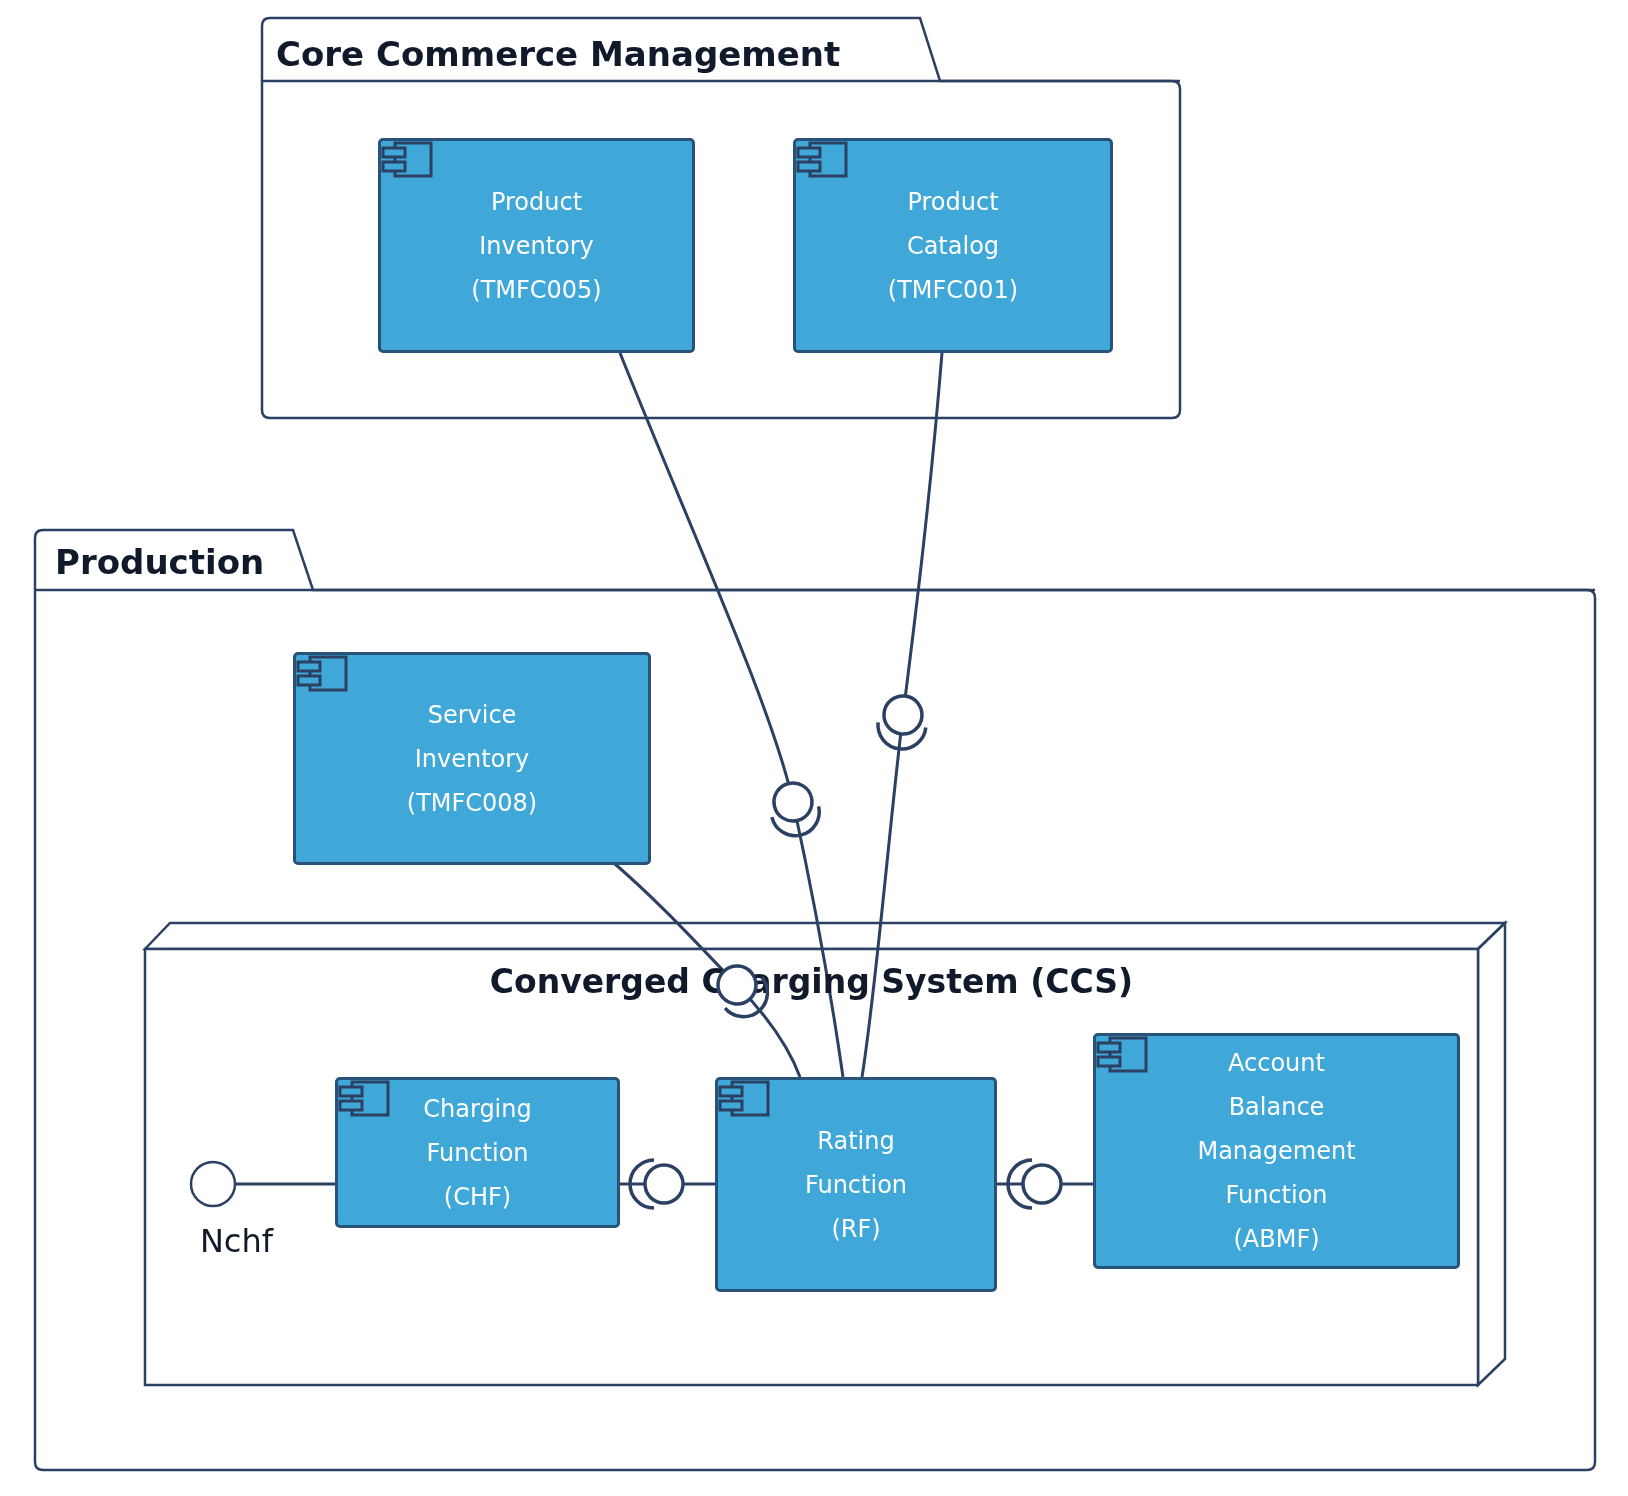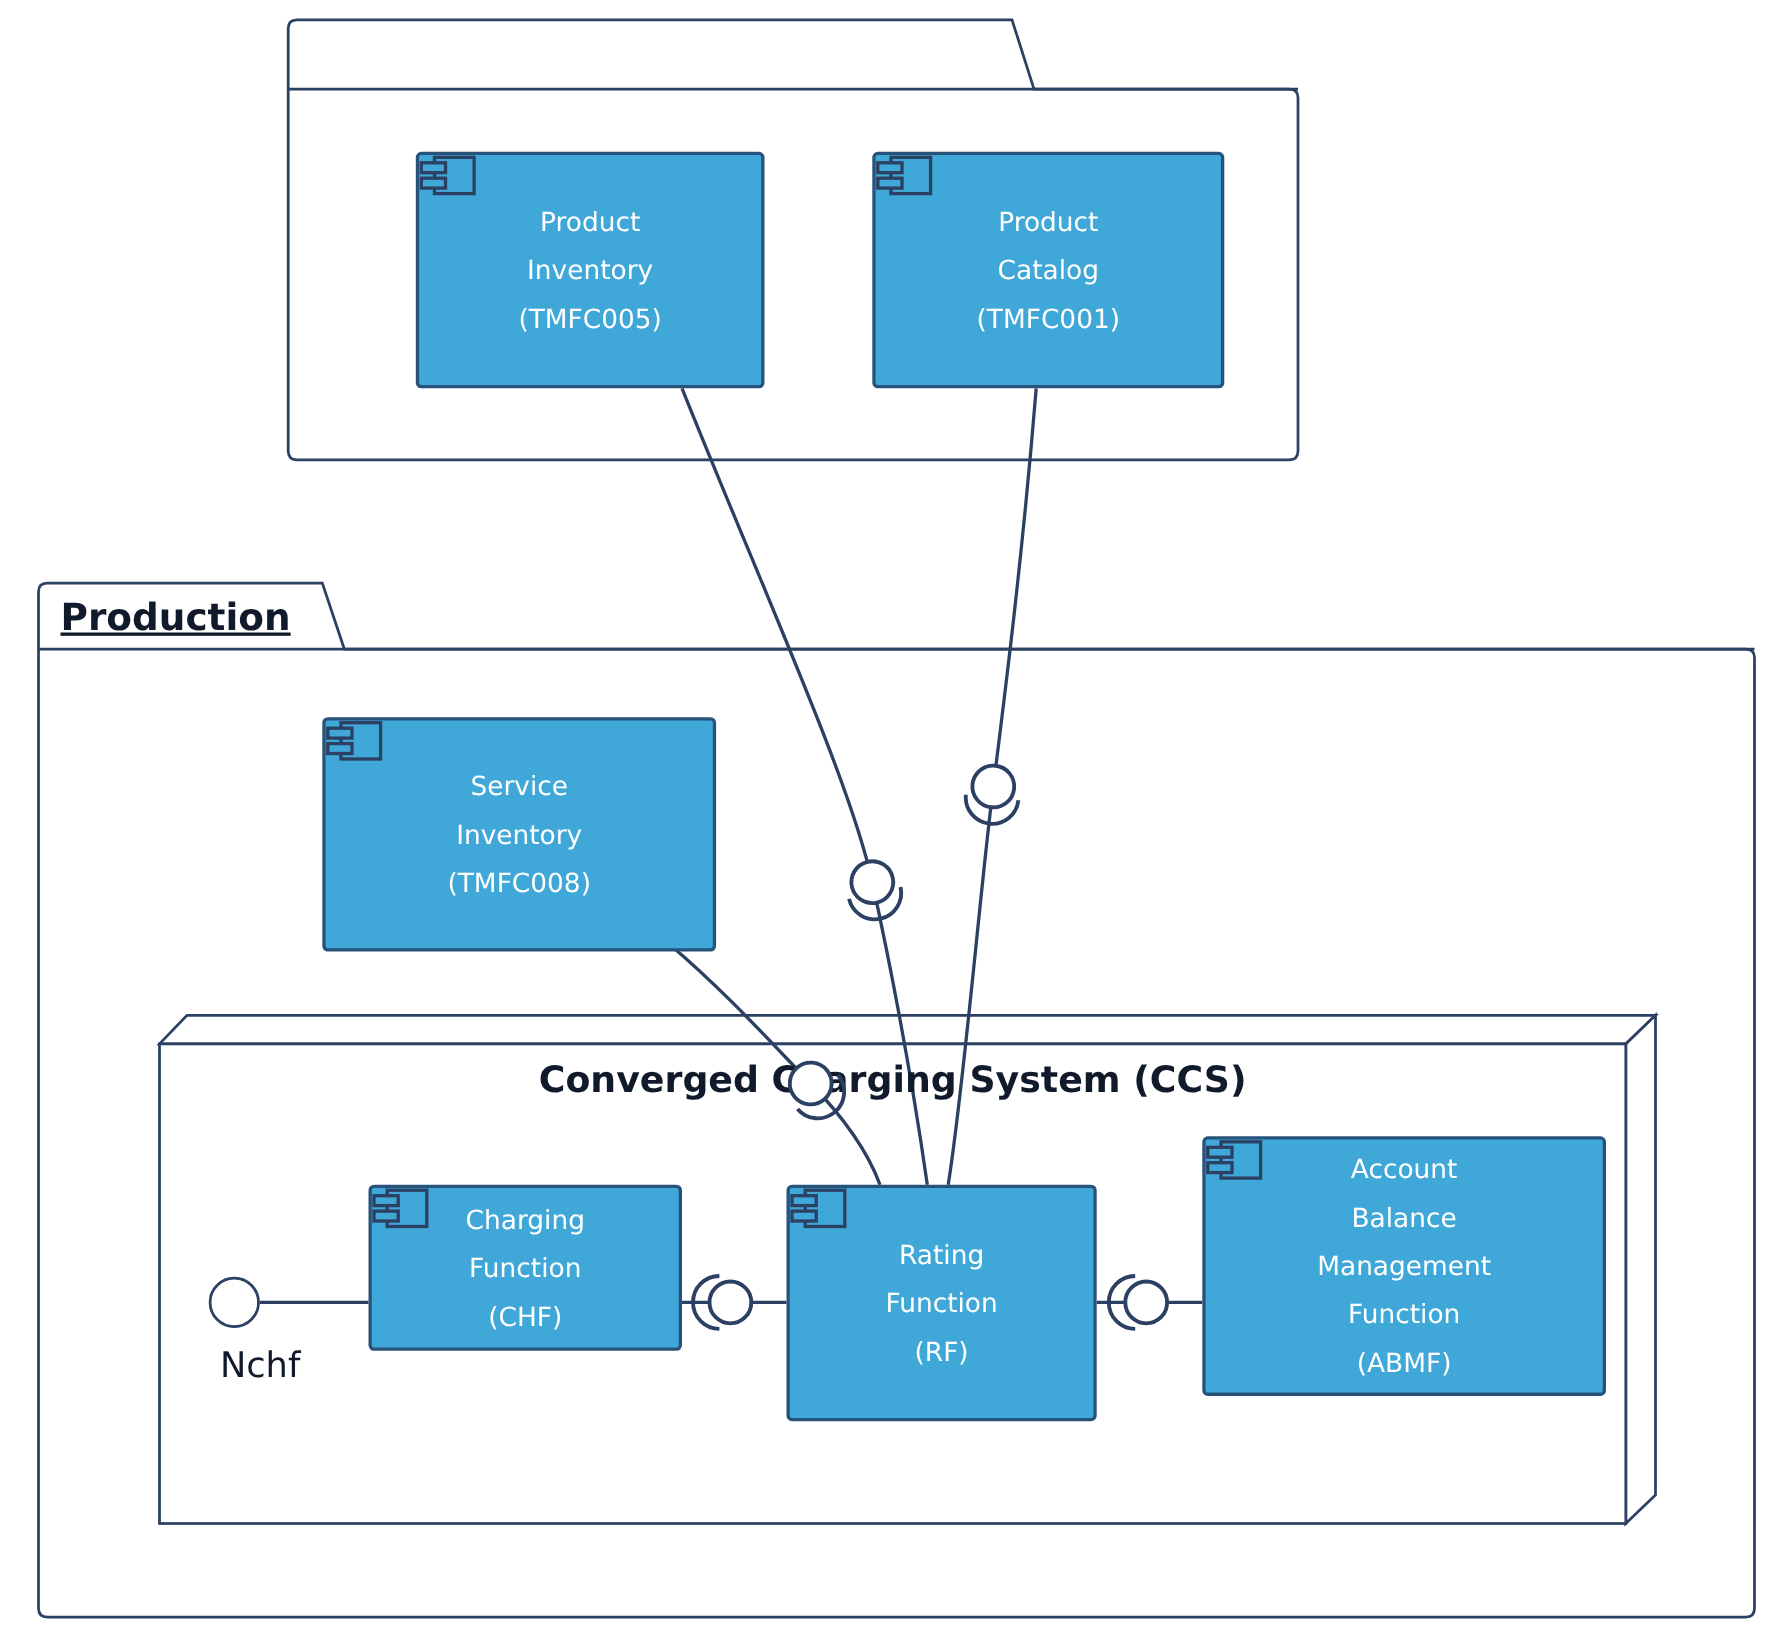--- a/index.html
+++ b/index.html
@@ -68,22 +68,23 @@
     <rect class="node-face" x="145" y="949" width="1333" height="436"></rect>
 
     <path class="edge" d="M 620 353 C 695 540 773 710 793 802 S 832 1000 843 1077"></path>
     <path class="edge" d="M 942 353 C 930 500 915 620 903 715 S 876 990 862 1077"></path>
     <path class="edge" d="M 608 858 C 660 902 703 950 737 985 S 790 1050 800 1077"></path>
     <path class="edge" d="M 236 1184 L 335 1184"></path>
     <path class="edge" d="M 620 1184 L 715 1184"></path>
     <path class="edge" d="M 997 1184 L 1093 1184"></path>
   </svg>
 
+  <div class="pkg-title" style="left:276px;top:26px;height:55px;">Core Commerce Management</div>
 
-  <div class="pkg-title" style="left:55px;top:534px;height:56px;text-decoration:underline;">Production</div>
+  <div class="pkg-title" style="left:55px;top:534px;height:56px;">Production</div>
 
   <div class="node-title" style="left:145px;top:958px;width:1333px;height:46px;">Converged Charging System (CCS)</div>
 
   <div class="iface-label" style="left:143px;top:1222px;width:130px;">Nchf</div>
 
   <div class="component" style="left:378px;top:138px;width:317px;height:215px;">
     <svg class="comp-icon" width="52" height="38" viewBox="0 0 52 38">
       <rect class="icon-rect" x="14" y="2" width="36" height="33"></rect>
       <rect class="icon-tab" x="2" y="7" width="22" height="9"></rect>
       <rect class="icon-tab" x="2" y="21" width="22" height="9"></rect>

